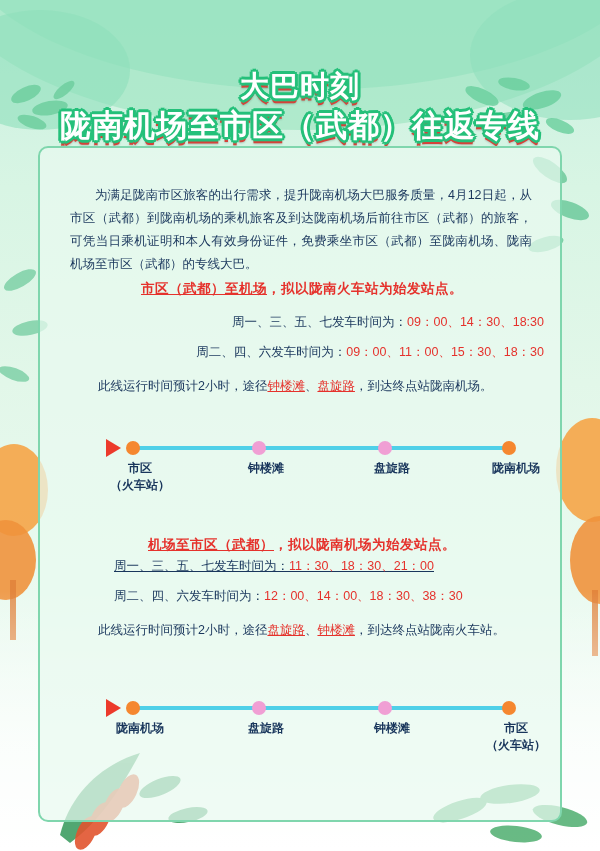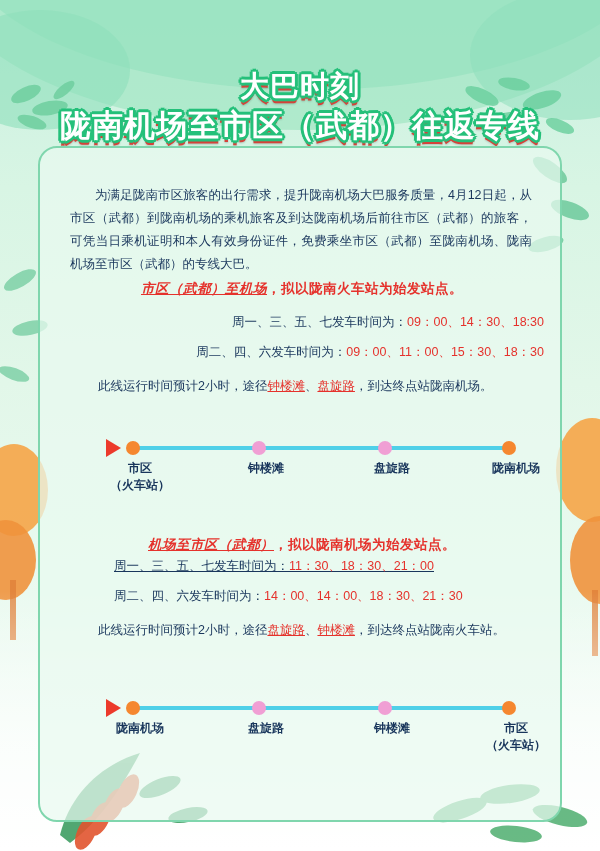--- a/index.html
+++ b/index.html
@@ -63,21 +63,21 @@
 
   
   .card {
     position: absolute;
     left: 38px;
     top: 146px;
     width: 524px;
     height: 676px;
     background: rgba(233, 250, 240, .72);
     border: 2px solid #7fd6ad;
-    border-radius: 19px;
+    border-radius: 10px;
     box-sizing: border-box;
   }
 
   
   .title-wrap {
     position: absolute;
     left: 0;
     top: 52px;
     width: 600px;
     text-align: center;
@@ -117,21 +117,20 @@
     left: 0;
     width: 524px;
     text-align: center;
     font-size: 13.5px;
     font-weight: bold;
     color: #e5322c;
     letter-spacing: .5px;
   }
   .sec-head .u {
     text-decoration: underline;
-    font-style: italic;
   }
   .line-row {
     position: absolute;
     left: 74px;
     width: 430px;
     font-size: 12.5px;
     color: #19365c;
     line-height: 20px;
   }
   .line-row .time {
@@ -315,21 +314,21 @@
     </div>
 
     <div class="sec-head" style="top:388px;">
       <span class="u">机场至市区（武都）</span><span>，拟以陇南机场为始发站点。</span>
     </div>
 
     <div class="line-row" style="top:408px;text-decoration:underline;">
       <span>周一、三、五、七发车时间为：</span><span class="time">11：30、18：30、21：00</span>
     </div>
     <div class="line-row" style="top:438px;">
-      <span>周二、四、六发车时间为：</span><span class="time">14：00、14：00、18：30、21：30</span>
+      <span>周二、四、六发车时间为：</span><span class="time">12：00、14：00、18：30、38：30</span>
     </div>
 
     <div class="note-row" style="top:472px;">
       <span>此线运行时间预计2小时，途径</span><span class="hl">盘旋路</span><span>、</span><span class="hl">钟楼滩</span><span>，到达终点站陇南火车站。</span>
     </div>
 
     <div class="route" style="top:546px;">
       <div class="arrow"></div>
       <div class="bar"></div>
       <div class="dot orange" style="left:46px;"></div>

